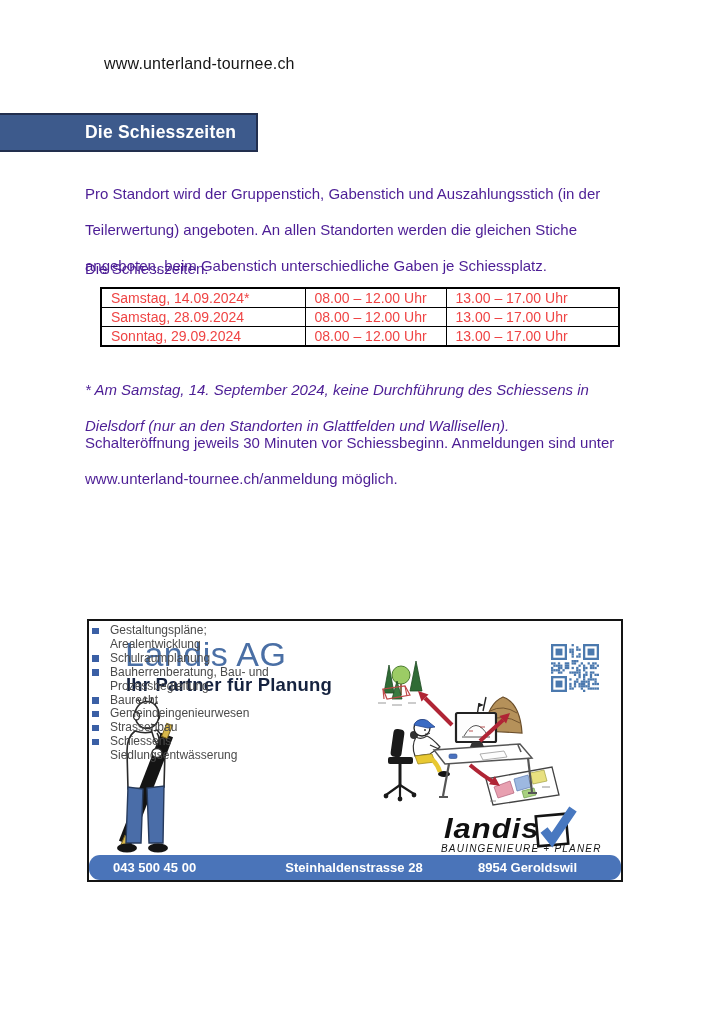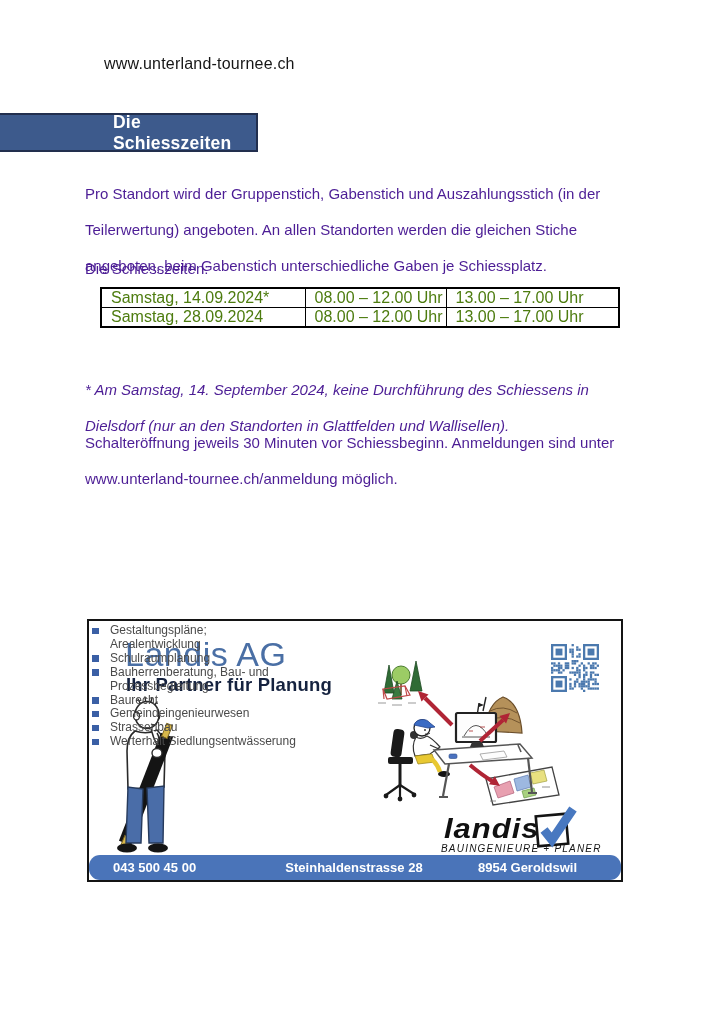--- a/index.html
+++ b/index.html
@@ -10,36 +10,36 @@
   .abs{position:absolute;}
 
   
   #url-header{left:85px;top:55px;font-size:16px;letter-spacing:.2px;color:#161616;margin-left:19px;}
   #section-banner{
     left:0;top:113px;width:258px;height:39px;box-sizing:border-box;
     background:#3d5a8c;border:2px solid #222f4e;border-left:none;
     display:flex;align-items:center;
   }
   #section-banner .banner-label{
-    color:#ffffff;font-weight:bold;font-size:17.5px;padding-left:113px;letter-spacing:.2px;
+    color:#ffffff;font-weight:bold;font-size:17.5px;padding-left:85px;letter-spacing:.2px;
   }
 
   
   .para{left:85px;line-height:36px;font-size:15px;color:#4c1d95;}
   #intro-paragraph{top:176px;width:528px;}
   #table-intro{top:251px;width:400px;}
   #footnote{top:372px;width:545px;font-style:italic;}
   #closing-paragraph{top:425px;width:545px;}
 
   
   #schedule-table{
     left:100px;top:287px;border-collapse:collapse;table-layout:fixed;
   }
   #schedule-table td{
-    border:1.5px solid #000;font-size:16px;color:#4d7c0f;
+    border:1.5px solid #000;font-size:14px;color:#ef4444;
     height:18px;padding:0 0 0 9px;white-space:nowrap;
   }
   #schedule-table{border:2px solid #000;}
   col.c-date{width:204px;} col.c-am{width:141px;} col.c-pm{width:173px;}
 
   
   #ad-box{
     left:87px;top:619px;width:536px;height:263px;box-sizing:border-box;
     border:2.5px solid #141414;background:#ffffff;
   }
@@ -101,20 +101,25 @@
       <tr>
         <td>Samstag, 14.09.2024*</td>
         <td>08.00 – 12.00 Uhr</td>
         <td>13.00 – 17.00 Uhr</td>
       </tr>
       <tr>
         <td>Samstag, 28.09.2024</td>
         <td>08.00 – 12.00 Uhr</td>
         <td>13.00 – 17.00 Uhr</td>
       </tr>
+      <tr>
+        <td>Sonntag, 29.09.2024</td>
+        <td>08.00 – 12.00 Uhr</td>
+        <td>13.00 – 17.00 Uhr</td>
+      </tr>
     </tbody>
   </table>
 
   <div class="abs para" id="footnote">* Am Samstag, 14. September 2024, keine Durchführung des Schiessens in Dielsdorf (nur an den Standorten in Glattfelden und Wallisellen).</div>
   <div class="abs para" id="closing-paragraph">Schalteröffnung jeweils 30 Minuten vor Schiessbeginn. Anmeldungen sind unter www.unterland-tournee.ch/anmeldung möglich.</div>
 
   <div class="abs" id="ad-box">
 
     <div class="abs" id="ad-tagline">Ihr Partner für Planung</div>
     <div class="abs" id="ad-company">Landis AG</div>
@@ -144,21 +149,21 @@
       <ellipse cx="53" cy="153" rx="10" ry="4.5" fill="#141414"></ellipse>
     </svg>
 
     <ul id="services-list">
       <li><span class="bullet-sq"></span><span>Gestaltungspläne; Arealentwicklung</span></li>
       <li><span class="bullet-sq"></span><span>Schulraumplanung</span></li>
       <li><span class="bullet-sq"></span><span>Bauherrenberatung, Bau- und Prozessbegleitung</span></li>
       <li><span class="bullet-sq"></span><span>Baurecht</span></li>
       <li><span class="bullet-sq"></span><span>Gemeindeingenieurwesen</span></li>
       <li><span class="bullet-sq"></span><span>Strassenbau</span></li>
-      <li><span class="bullet-sq"></span><span>Werterhalt Siedlungsentwässerung</span></li>
+      <li><span class="bullet-sq"></span><span>Schiessens Siedlungsentwässerung</span></li>
     </ul>
 
     <svg class="abs" id="planning-illustration" width="190" height="160" viewBox="0 0 190 160">
 
       <g>
         <path d="M12,40 L17,12 L22,40 Z" fill="#2f6b35" stroke="#1e4a22" stroke-width="0.8"></path>
         <path d="M38,38 L44,8 L50,38 Z" fill="#2f6b35" stroke="#1e4a22" stroke-width="0.8"></path>
         <circle cx="29" cy="22" r="9" fill="#9ccc65" stroke="#4a7c2f" stroke-width="1"></circle>
         <line x1="29" y1="31" x2="29" y2="42" stroke="#6b4e2a" stroke-width="1.6"></line>
         <path d="M20,46 L25,28 L30,46 Z" fill="#3a7a40" stroke="#1e4a22" stroke-width="0.8"></path>

